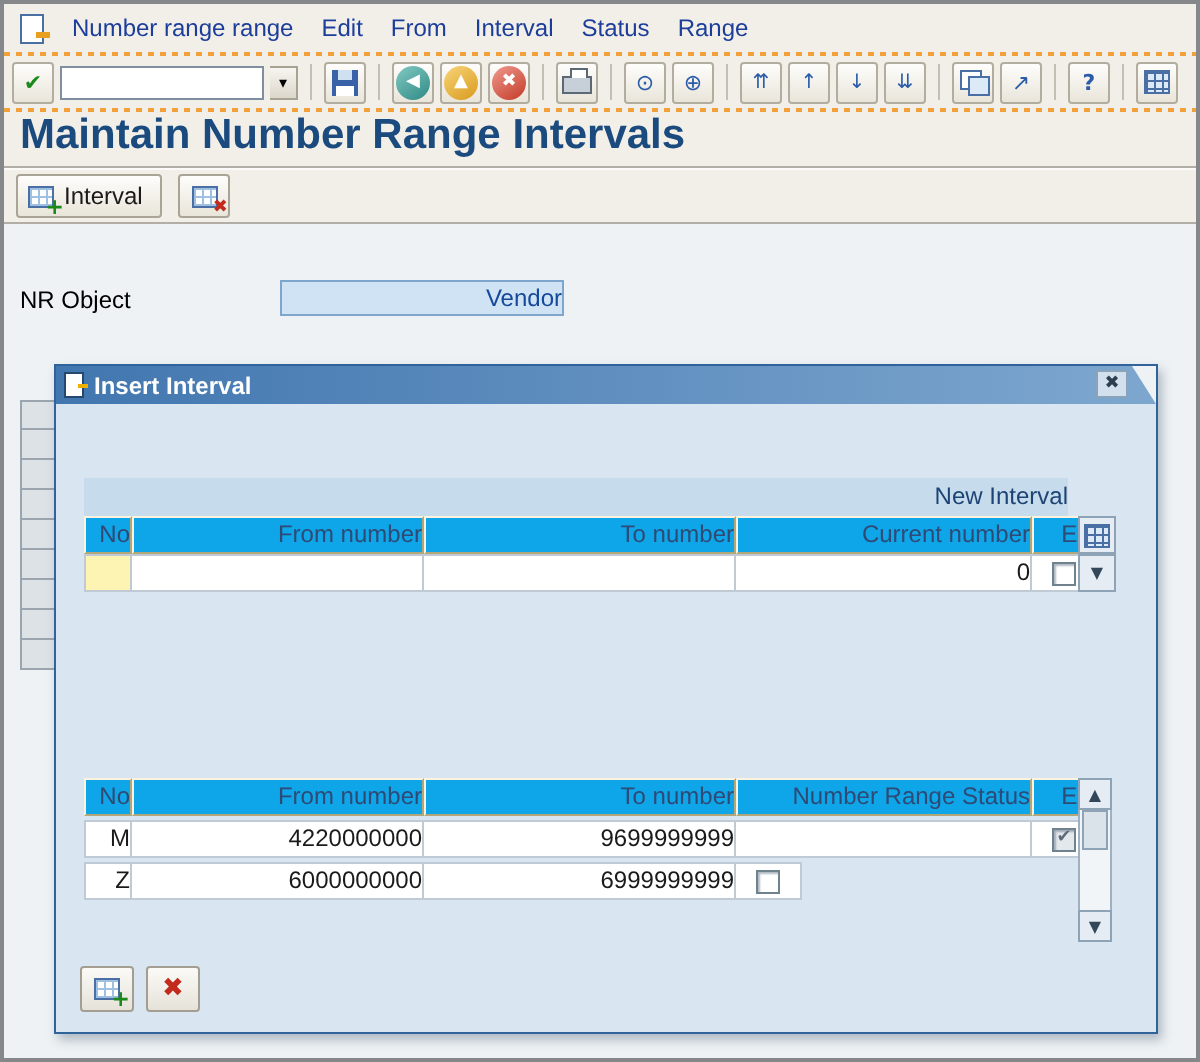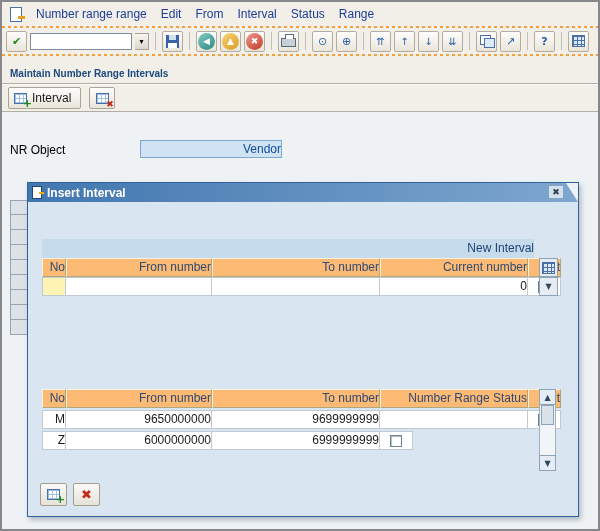--- a/index.html
+++ b/index.html
@@ -35,21 +35,21 @@
   .blue-g { color:#2a5ca8; }
   .pg { color:#2a5ca8; font-size:10px; }
   .wins { width:14px; height:12px; position:relative; }
   .wins::before { content:""; position:absolute; left:0; top:0; width:9px; height:8px; background:#fff; border:1px solid #4a6fa5; }
   .wins::after { content:""; position:absolute; left:4px; top:3px; width:9px; height:8px; background:#dce9f7; border:1px solid #4a6fa5; }
   .help-g { color:#2a5ca8; font-weight:bold; }
   .grid-ico { width:13px; height:12px; border:1px solid #4a6fa5; background-color:#dce9f7; background-image:linear-gradient(90deg,#4a6fa5 1px,transparent 1px),linear-gradient(#4a6fa5 1px,transparent 1px); background-size:4px 4px; }
 
   
   .titlebar { position:absolute; top:54px; left:0; width:100%; height:27px; background:#f2efe9; }
-  .titlebar span { position:absolute; left:8px; top:12px; font-size:10px; font-weight:bold; color:#1b4a7e; }
+  .titlebar span { position:absolute; left:8px; top:0; font-size:21px; font-weight:bold; color:#1b4a7e; }
   .hr1 { position:absolute; top:81px; left:0; width:100%; height:2px; border-top:1px solid #b2aea6; border-bottom:1px solid #fbfaf8; }
   .app-toolbar { position:absolute; top:83px; left:0; width:100%; height:26px; background:#f2efe9; display:flex; align-items:center; gap:8px; padding-left:6px; }
   .app-btn { height:22px; display:flex; align-items:center; gap:5px; padding:0 9px 0 5px; background:linear-gradient(#fefdfb,#e9e5da); border:1px solid #a9a496; border-radius:2px; font-size:12px; color:#1a1a1a; }
   .app-ibtn { width:26px; height:22px; display:flex; align-items:center; justify-content:center; background:linear-gradient(#fefdfb,#e9e5da); border:1px solid #a9a496; border-radius:2px; position:relative; }
   .tbl-ico { position:relative; width:13px; height:11px; background:#fff; border:1px solid #4a6fa5; background-image:linear-gradient(90deg,#9fc0e0 1px,transparent 1px),linear-gradient(#9fc0e0 1px,transparent 1px); background-size:4px 4px; }
   .tbl-ico .plus { position:absolute; right:-6px; bottom:-6px; color:#1b8a1b; font-weight:bold; font-size:11px; line-height:11px; font-family:"DejaVu Sans",sans-serif; }
   .tbl-ico .xmark { position:absolute; right:-6px; bottom:-6px; color:#c22a1c; font-weight:bold; font-size:9px; line-height:9px; font-family:"DejaVu Sans",sans-serif; }
   .hr2 { position:absolute; top:109px; left:0; width:100%; height:1px; background:#b2aea6; }
 
   
@@ -68,26 +68,26 @@
   .dlg-doc::after { content:""; position:absolute; right:-3px; top:5px; width:5px; height:2px; background:#f0b000; }
   .dlg-corner { position:absolute; right:0; top:0; width:0; height:0; border-top:19px solid #eef2f5; border-left:12px solid transparent; }
   .dlg-close { position:absolute; right:14px; top:2px; width:16px; height:14px; background:#d2dfec; border:1px solid #8aa2ba; color:#2c3e50; font-size:9px; display:flex; align-items:center; justify-content:center; font-family:"DejaVu Sans",sans-serif; }
   .dlg-body { position:relative; height:315px; }
 
   .grp-hdr { position:absolute; left:14px; width:492px; height:28px; background:#c6dbec; color:#1d4474; line-height:18px; padding-left:10px; font-size:12px; }
   #g1h { top:37px; } #g2h { top:168px; }
 
   .trow { position:absolute; left:14px; display:flex; }
   .trow .cell { height:19px; font-size:12px; line-height:17px; padding-left:4px; overflow:hidden; white-space:nowrap; }
-  .thead .cell { background:#fdba74; color:#2e4a75; border-top:1px solid #fbf3dd; border-left:1px solid #fbf3dd; border-right:1px solid #b3a678; border-bottom:1px solid #b3a678; }
+  .thead .cell { background:#0ea5e9; color:#2e4a75; border-top:1px solid #fbf3dd; border-left:1px solid #fbf3dd; border-right:1px solid #b3a678; border-bottom:1px solid #b3a678; }
   .tdata .cell { background:#fff; border-right:1px solid #bfcad4; border-bottom:1px solid #bfcad4; border-top:1px solid #bfcad4; color:#1a1a1a; }
   .tdata .cell:first-child { border-left:1px solid #bfcad4; }
   .cell.ylw { background:#fdf4b4; }
   .cell.ck { display:flex; align-items:center; justify-content:center; padding-left:0; }
-  .c0 { width:24px; } .c1 { width:146px; } .c2 { width:168px; } .c3 { width:148px; } .c4 { width:33px; }
+  .c0 { width:24px; } .c1 { width:146px; } .c2 { width:156px; } .c3 { width:148px; } .c4 { width:33px; }
   #nt-head { top:56px; } #nt-row { top:75px; }
   #ex-head { top:187px; } #ex-row0 { top:208px; } #ex-row1 { top:229px; }
 
   .cb { width:12px; height:12px; background:#fff; border:1px solid #71828f; box-shadow:inset 1px 1px 1px rgba(80,100,120,.45); display:flex; align-items:center; justify-content:center; font-size:9px; color:#5d6b78; font-family:"DejaVu Sans",sans-serif; }
   .cb.checked::after { content:"✔"; }
   .cb.dis { background:#e3e8ed; }
 
   .side-btn { position:absolute; left:511px; width:19px; height:19px; display:flex; align-items:center; justify-content:center; background:#e6ecf3; border:1px solid #8fa3b6; font-size:8px; color:#33475a; font-family:"DejaVu Sans",sans-serif; }
   #cfg-btn { top:56px; } #nt-scroll { top:75px; }
 
@@ -253,21 +253,21 @@
 
         <div class="trow thead" id="ex-head">
           <span class="cell c0">No</span>
           <span class="cell c1">From number</span>
           <span class="cell c2">To number</span>
           <span class="cell c3">Number Range Status</span>
           <span class="cell c4">Ext</span>
         </div>
         <div class="trow tdata" id="ex-row0">
           <span class="cell c0">M</span>
-          <span class="cell c1">9650000000</span>
+          <span class="cell c1">4220000000</span>
           <span class="cell c2">9699999999</span>
           <span class="cell c3"></span>
           <span class="cell c4 ck">
               <span class="cb dis checked"></span>
             </span>
         </div>
         <div class="trow tdata" id="ex-row1">
           <span class="cell c0">Z</span>
           <span class="cell c1">6000000000</span>
           <span class="cell c2">6999999999</span>

